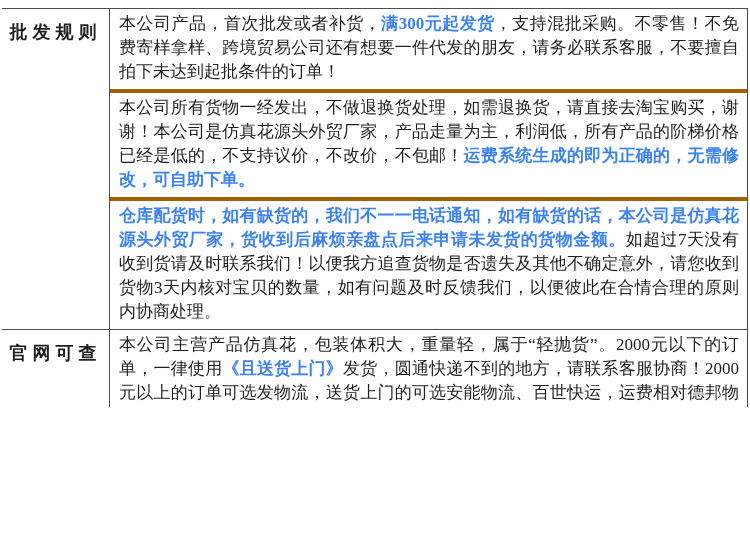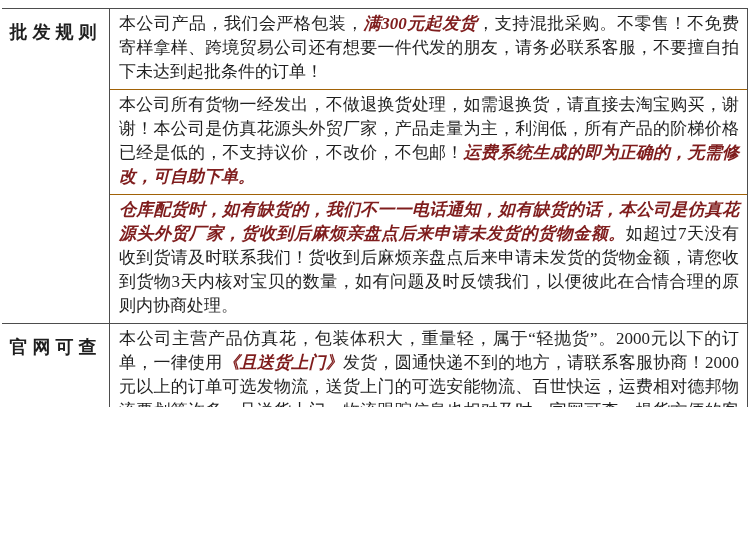--- a/index.html
+++ b/index.html
@@ -33,47 +33,47 @@
     letter-spacing:0.28em;
     white-space:nowrap;
   }
   .content-col{flex:1 1 auto;min-width:0;}
   .cell{
     padding:3px 8px 5px 9px;
     font-size:17px;
     line-height:24px;
     text-align:justify;
   }
-  .cell + .cell{border-top:1px solid #a16207;}
+  .cell + .cell{border-top:4px solid #a16207;}
   .cell p{margin:0;}
-  .red{color:#7f1d1d;font-weight:bold;font-style:italic;}
+  .red{color:#3b82f6;font-weight:bold;}
 </style>
 </head>
 <body>
 
 <div class="page">
 
   <div class="rules-table">
 
     <section class="row">
       <div class="label-cell">
         <span>批发规则</span>
       </div>
       <div class="content-col">
 
         <div class="cell">
-          <p><span>本公司产品，我们会严格包装，</span><span class="red">满300元起发货</span><span>，支持混批采购。不零售！不免费寄样拿样、跨境贸易公司还有想要一件代发的朋友，请务必联系客服，不要擅自拍下未达到起批条件的订单！</span></p>
+          <p><span>本公司产品，首次批发或者补货，</span><span class="red">满300元起发货</span><span>，支持混批采购。不零售！不免费寄样拿样、跨境贸易公司还有想要一件代发的朋友，请务必联系客服，不要擅自拍下未达到起批条件的订单！</span></p>
         </div>
 
         <div class="cell">
           <p><span>本公司所有货物一经发出，不做退换货处理，如需退换货，请直接去淘宝购买，谢谢！本公司是仿真花源头外贸厂家，产品走量为主，利润低，所有产品的阶梯价格已经是低的，不支持议价，不改价，不包邮！</span><span class="red">运费系统生成的即为正确的，无需修改，可自助下单。</span></p>
         </div>
 
         <div class="cell">
-          <p><span class="red">仓库配货时，如有缺货的，我们不一一电话通知，如有缺货的话，本公司是仿真花源头外贸厂家，货收到后麻烦亲盘点后来申请未发货的货物金额。</span><span>如超过7天没有收到货请及时联系我们！货收到后麻烦亲盘点后来申请未发货的货物金额，请您收到货物3天内核对宝贝的数量，如有问题及时反馈我们，以便彼此在合情合理的原则内协商处理。</span></p>
+          <p><span class="red">仓库配货时，如有缺货的，我们不一一电话通知，如有缺货的话，本公司是仿真花源头外贸厂家，货收到后麻烦亲盘点后来申请未发货的货物金额。</span><span>如超过7天没有收到货请及时联系我们！以便我方追查货物是否遗失及其他不确定意外，请您收到货物3天内核对宝贝的数量，如有问题及时反馈我们，以便彼此在合情合理的原则内协商处理。</span></p>
         </div>
 
       </div>
     </section>
 
     <section class="row">
       <div class="label-cell">
         <span>官网可查</span>
       </div>
       <div class="content-col">

